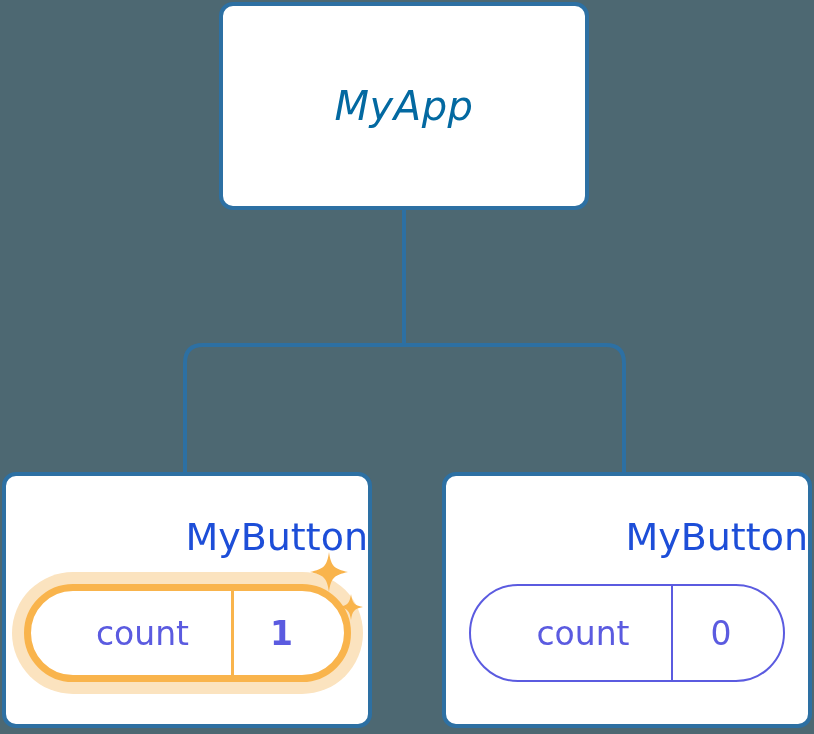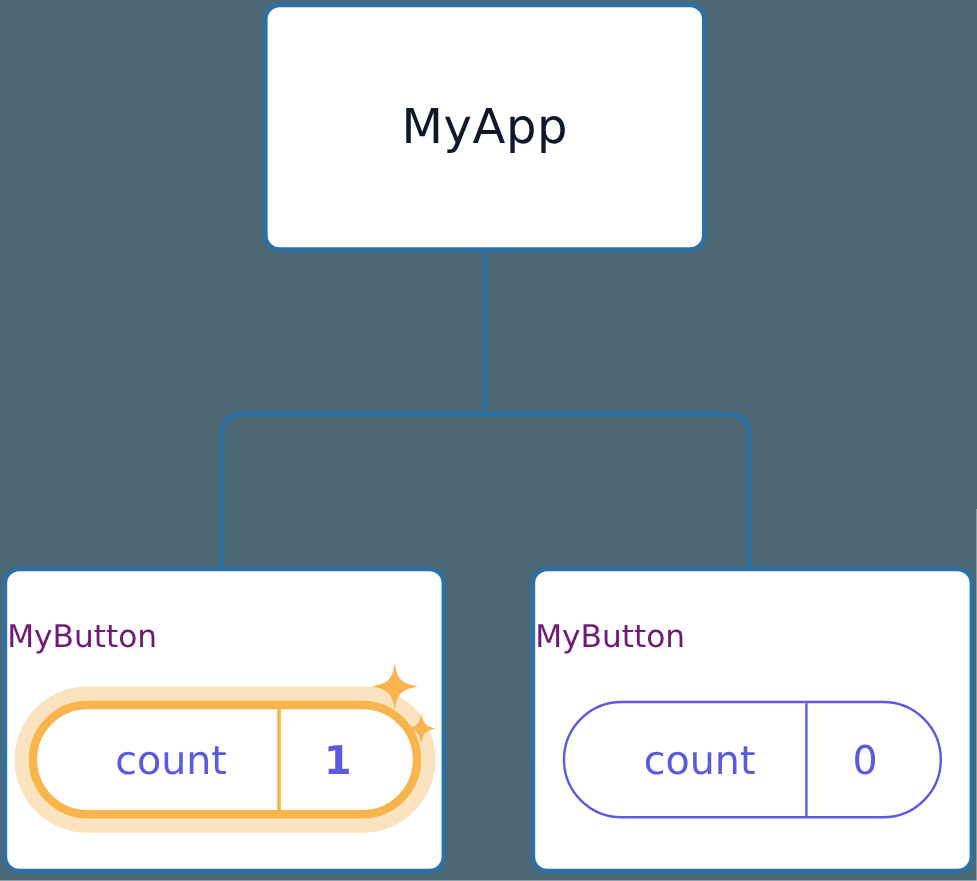--- a/index.html
+++ b/index.html
@@ -39,46 +39,47 @@
     background: #ffffff;
     border: 4px solid #2d70a3;
     border-radius: 14px;
     box-sizing: border-box;
     display: flex;
     align-items: center;
     justify-content: center;
   }
   .node-root .node-title {
     font-size: 40px;
-    color: #0f172a;
+    color: #0369a1;
     letter-spacing: 0.5px;
     line-height: 1;
+    font-style: italic;
   }
 
   
   .node-child {
     position: absolute;
     top: 472px;
     height: 256px;
     background: #ffffff;
     border: 4px solid #2d70a3;
     border-radius: 14px;
     box-sizing: border-box;
   }
   #child-left  { left: 2px;   width: 370px; }
   #child-right { left: 442px; width: 370px; }
 
   .node-child .node-title {
     position: absolute;
     top: 42px;
     left: 0;
     right: 0;
-    text-align: left;
-    font-size: 26px;
-    color: #701a75;
+    text-align: right;
+    font-size: 38px;
+    color: #1d4ed8;
     line-height: 1;
   }
 
   
   .pill-wrap {
     position: absolute;
     top: 108px;
     left: 0;
     right: 0;
     display: flex;

